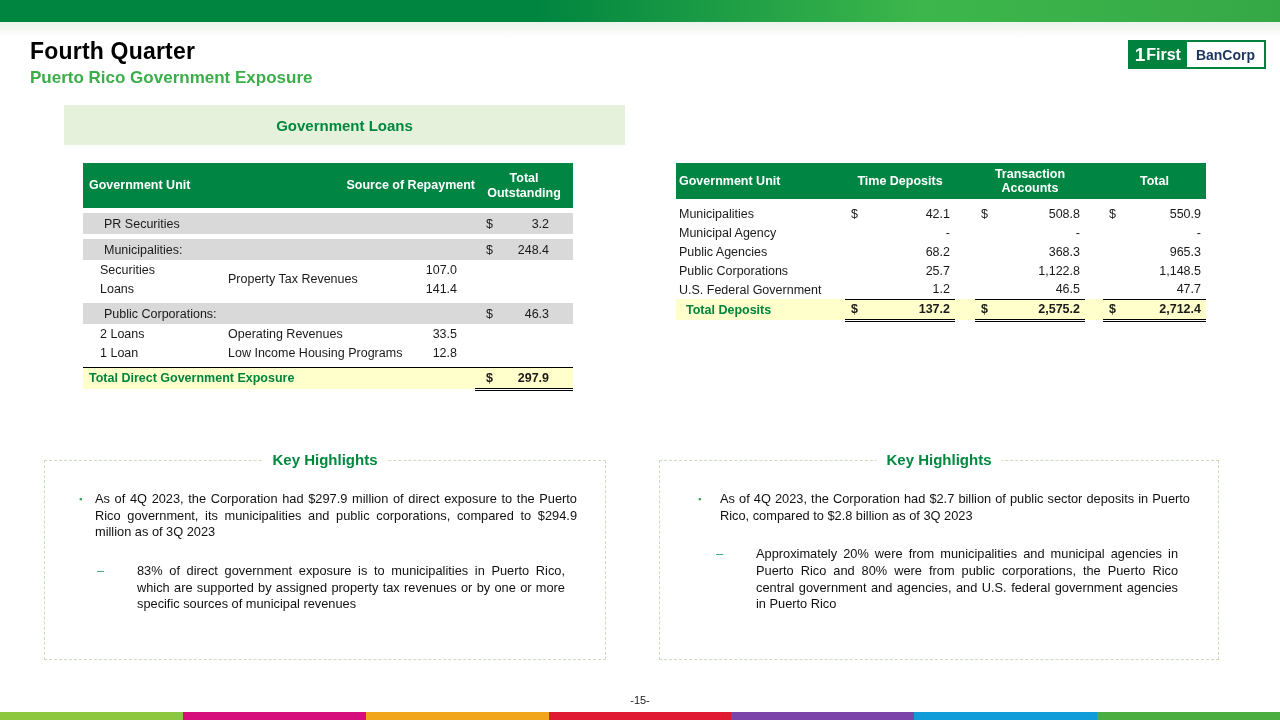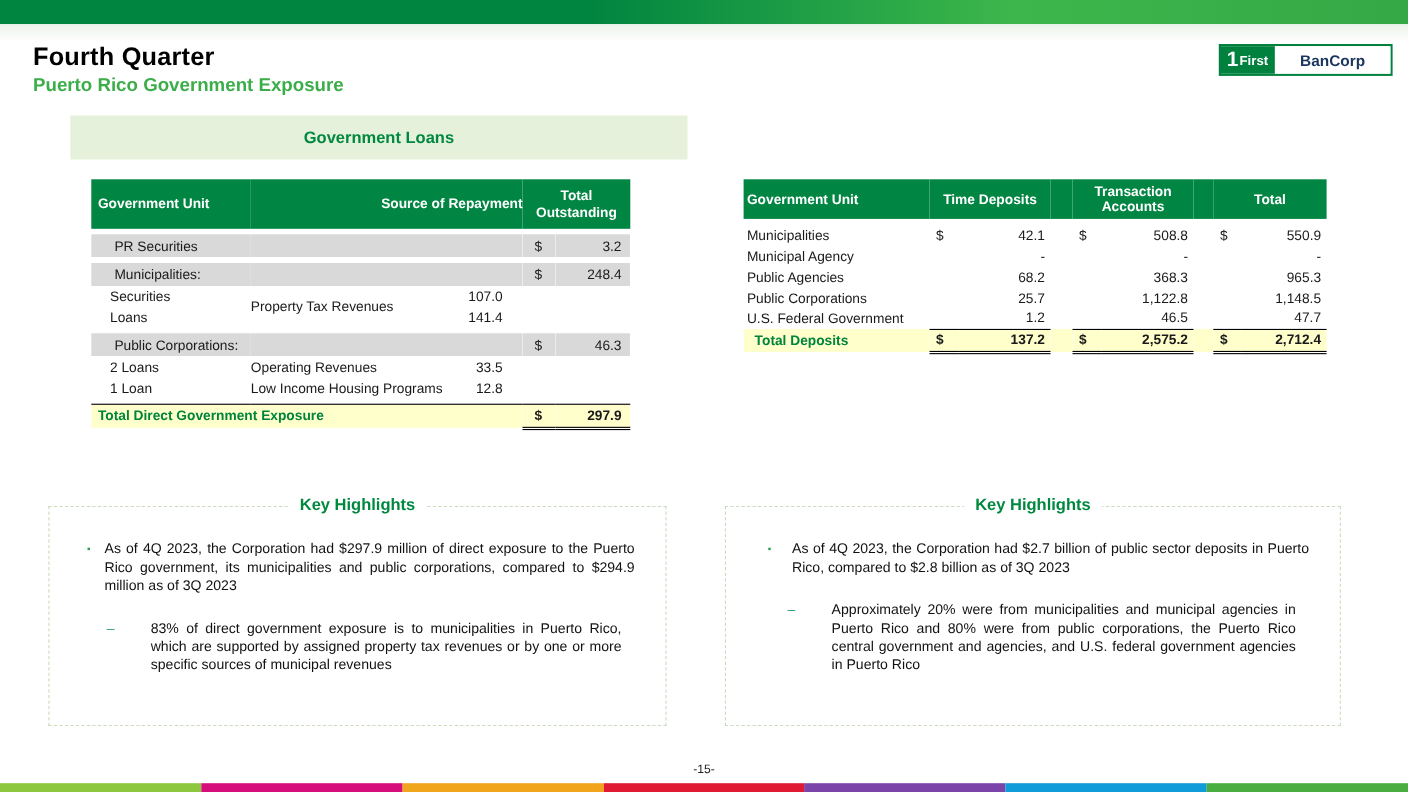--- a/index.html
+++ b/index.html
@@ -17,22 +17,22 @@
   .page-title { position:absolute; left:30px; top:38px; font-size:23px; font-weight:bold;
                 color:#000000; letter-spacing:0.2px; }
   .page-subtitle { position:absolute; left:30px; top:68px; font-size:17px; font-weight:bold;
                    color:#3bae49; }
 
   .logo { position:absolute; top:40px; right:14px; height:29px; display:flex;
           border:2px solid #00813e; background:#fff; }
   .logo-left { background:#00813e; color:#fff; display:flex; align-items:center;
                padding:0 6px 0 5px; font-weight:bold; }
   .logo-one { font-size:19px; line-height:1; margin-right:1px; }
-  .logo-first { font-size:12px; }
-  .logo-right { display:flex; align-items:center; padding:0 23px; font-weight:bold;
+  .logo-first { font-size:16px; }
+  .logo-right { display:flex; align-items:center; padding:0 9px; font-weight:bold;
                 font-size:14px; color:#1c355e; background:#fff; }
 
   
   .banner { position:absolute; top:105px; height:40px; background:#e5f1da;
             display:flex; align-items:center; justify-content:center;
             font-size:15px; font-weight:bold; color:#00883f;margin-left:20px; }
   .banner.left { left:44px; width:561px; }
   .banner.right { left:659px; width:559px; }
 
   
@@ -47,21 +47,21 @@
   .loans-table th.h-source { text-align:right; }
   .loans-table th.h-total { text-align:center; padding:0 4px; }
   .loans-table tr.sp td { height:5px; background:#fff; }
   .loans-table tr.gray td { background:#d9d9d9; height:21px; }
   .loans-table tr.plain td { background:#fff; height:19px; }
   .td-unit { text-align:left; padding-left:21px; }
   tr.plain .td-unit { padding-left:17px; }
   .td-source { text-align:left; }
   .td-num { text-align:right; padding-right:18px; }
   .td-cur { text-align:left; padding-left:11px; }
-  .td-amt { text-align:right; padding-right:8px; }
+  .td-amt { text-align:right; padding-right:24px; }
   .loans-table tr.total td { background:#ffffcc; height:22px; border-top:1px solid #000; }
   .loans-table tr.total .t-label { color:#00843d; font-weight:bold; padding-left:6px; text-align:left; }
   .loans-table tr.total .td-cur, .loans-table tr.total .td-amt {
       font-weight:bold; border-bottom:3px double #000; }
 
   
   .dep-table { position:absolute; left:676px; top:163px; width:530px; }
   .dep-table th { height:36px; text-align:center; padding:0 2px; }
   .dep-table th.h-unit { text-align:left; padding-left:3px; }
   .dep-table tr.sp td { height:5px; background:#fff; }

